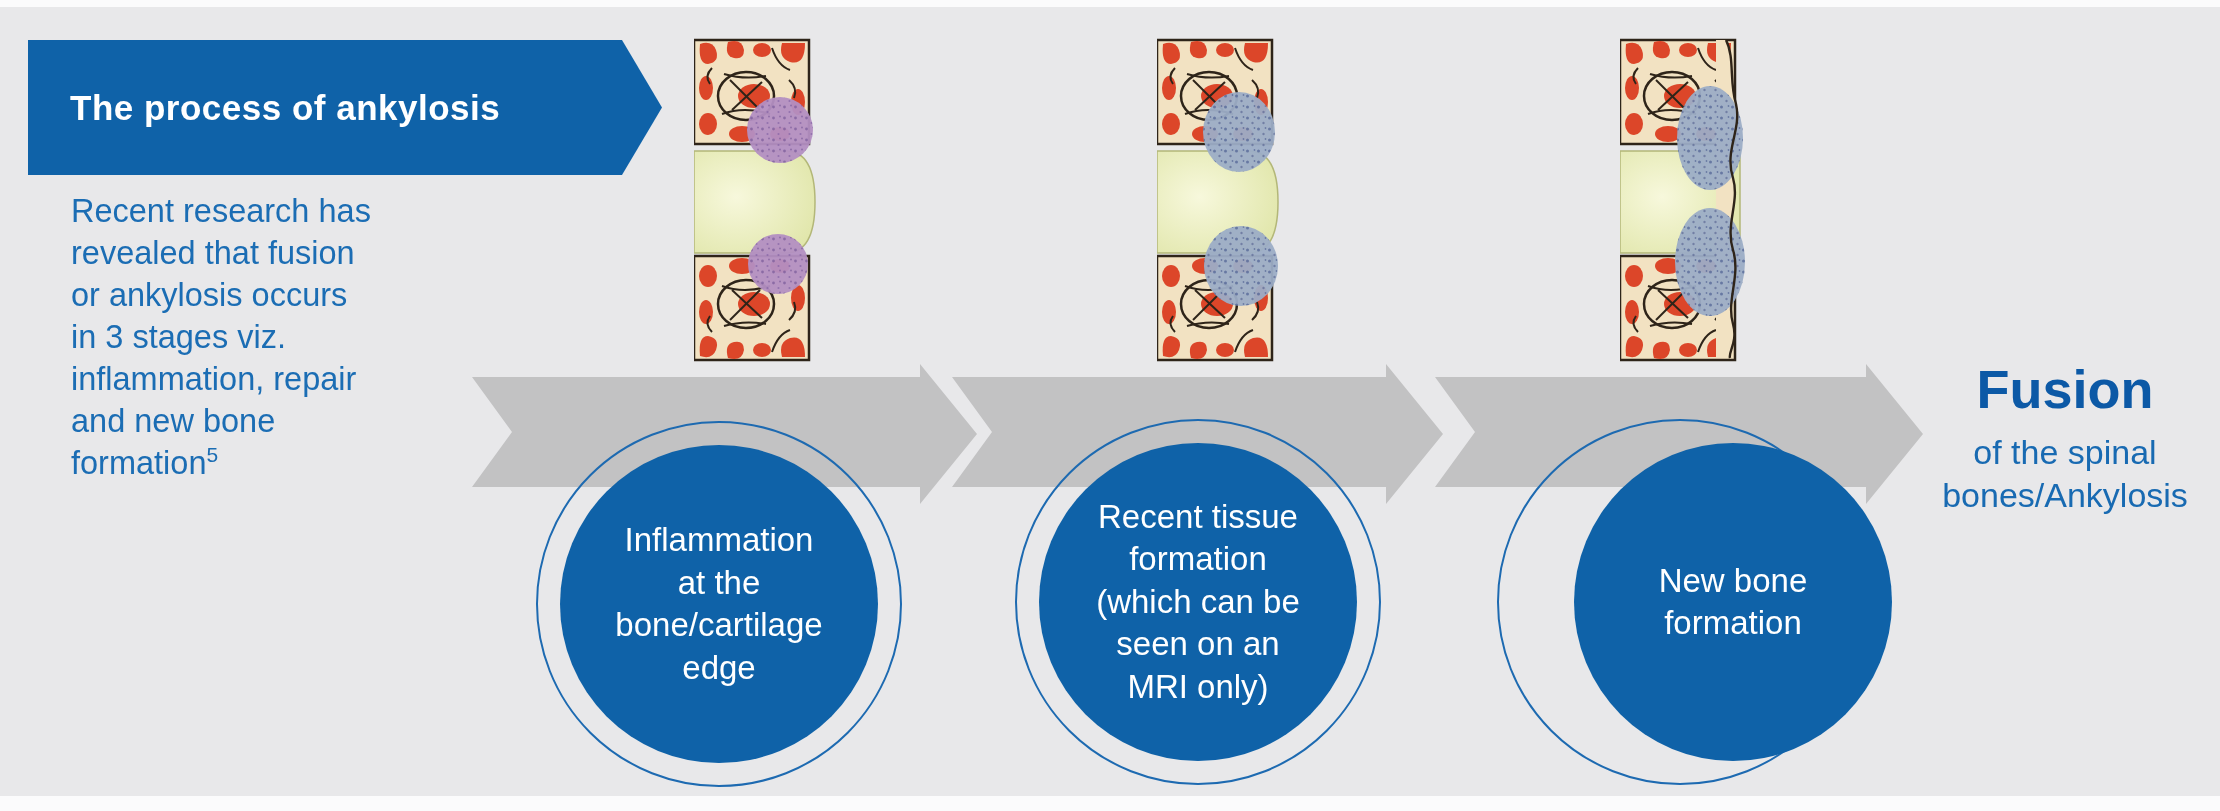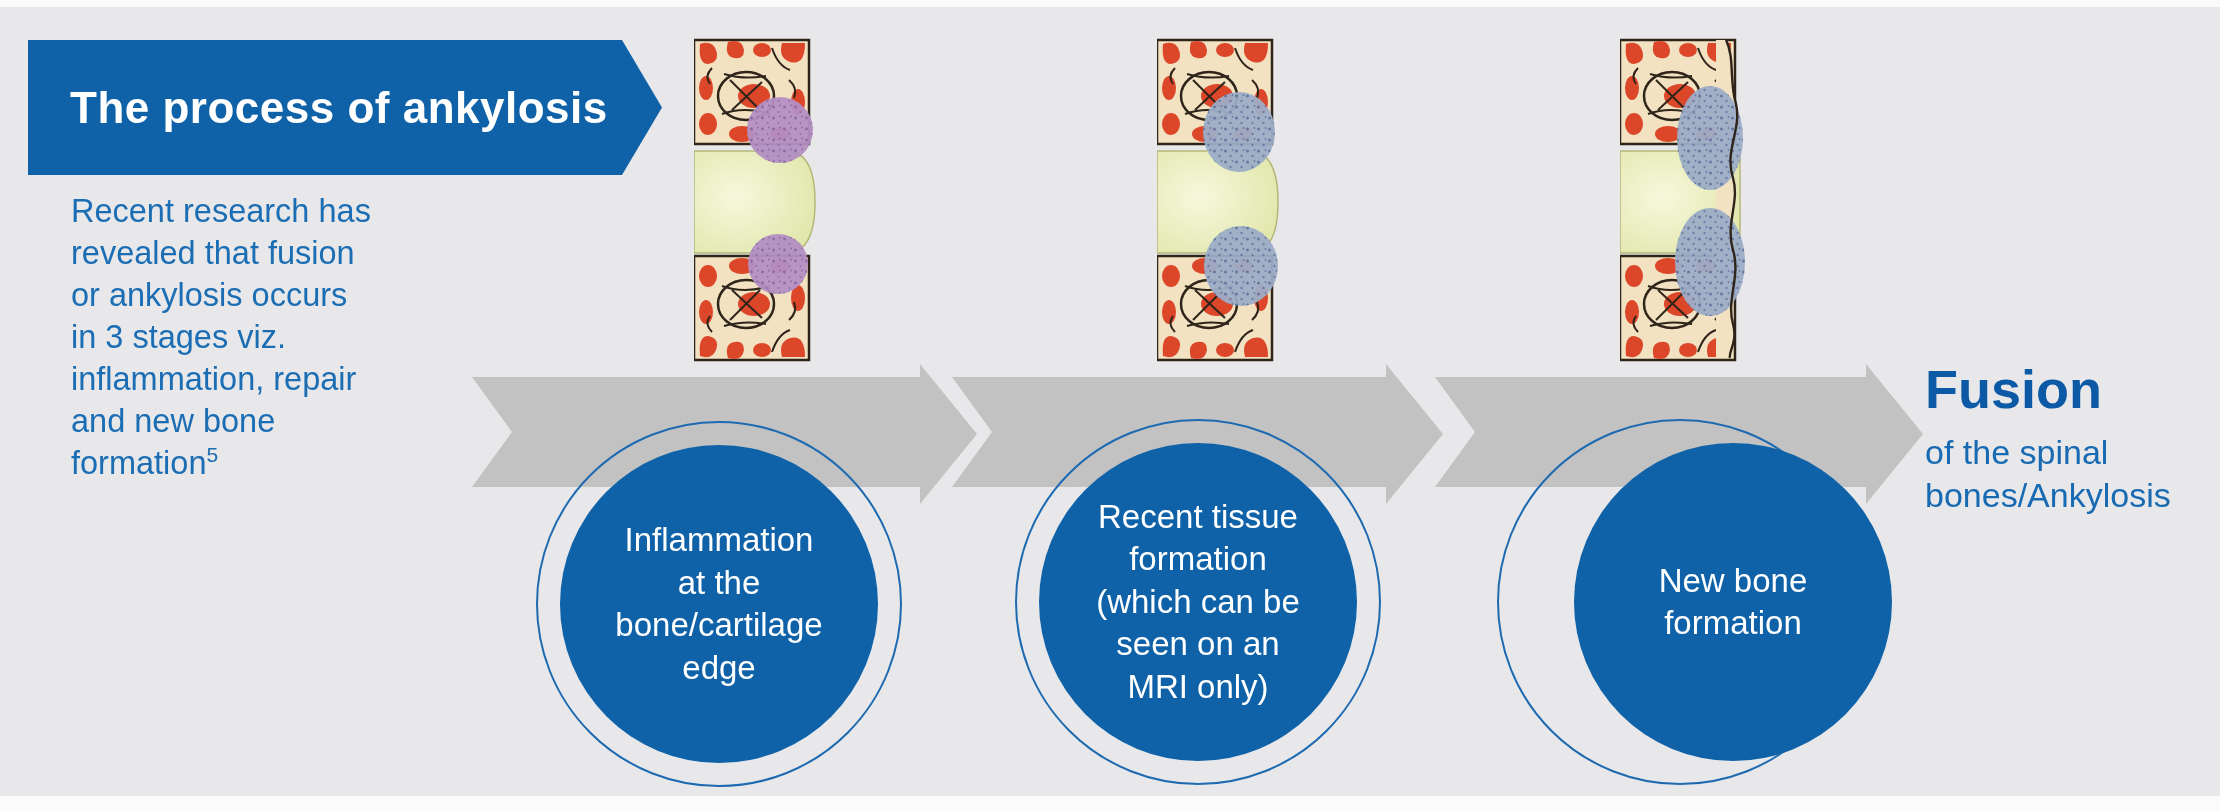--- a/index.html
+++ b/index.html
@@ -15,21 +15,21 @@
   .strip.bottom{bottom:0;height:15px;}
 
   
   .banner{
     position:absolute;left:28px;top:40px;width:634px;height:135px;
     background:#0f62a8;
     clip-path:polygon(0 0, 594px 0, 100% 50%, 594px 100%, 0 100%);
     display:flex;align-items:center;
   }
   .banner-title{
-    color:#ffffff;font-size:44px;font-weight:bold;
+    color:#ffffff;font-size:35px;font-weight:bold;
     padding-left:42px;letter-spacing:0.5px;white-space:nowrap;
   }
 
   
   .intro{
     position:absolute;left:70px;top:189px;width:390px;margin:1px;
     color:#1b6db4;font-size:32.5px;line-height:42px;
   }
   .intro .intro-text{white-space:pre-line;}
   .intro sup{font-size:21px;line-height:0;}
@@ -59,21 +59,21 @@
   .stage-circle.c1{left:560px;top:445px;}
   .stage-circle.c2{left:1039px;top:443px;}
   .stage-circle.c3{left:1574px;top:443px;}
   .stage-label{
     color:#ffffff;font-size:33px;line-height:42.5px;white-space:pre-line;
   }
 
   
   .outcome{
     position:absolute;left:1925px;top:360px;width:280px;
-    text-align:left;z-index:2;
+    text-align:center;z-index:2;
   }
   .outcome-title{color:#0c59a6;font-size:54px;font-weight:bold;line-height:58px;}
   .outcome-sub{color:#186ab2;font-size:34px;line-height:43px;white-space:pre-line;margin-top:13px;}
 </style>
 </head>
 <body>
 
 <div class="canvas">
 
   <div class="strip top"></div>

